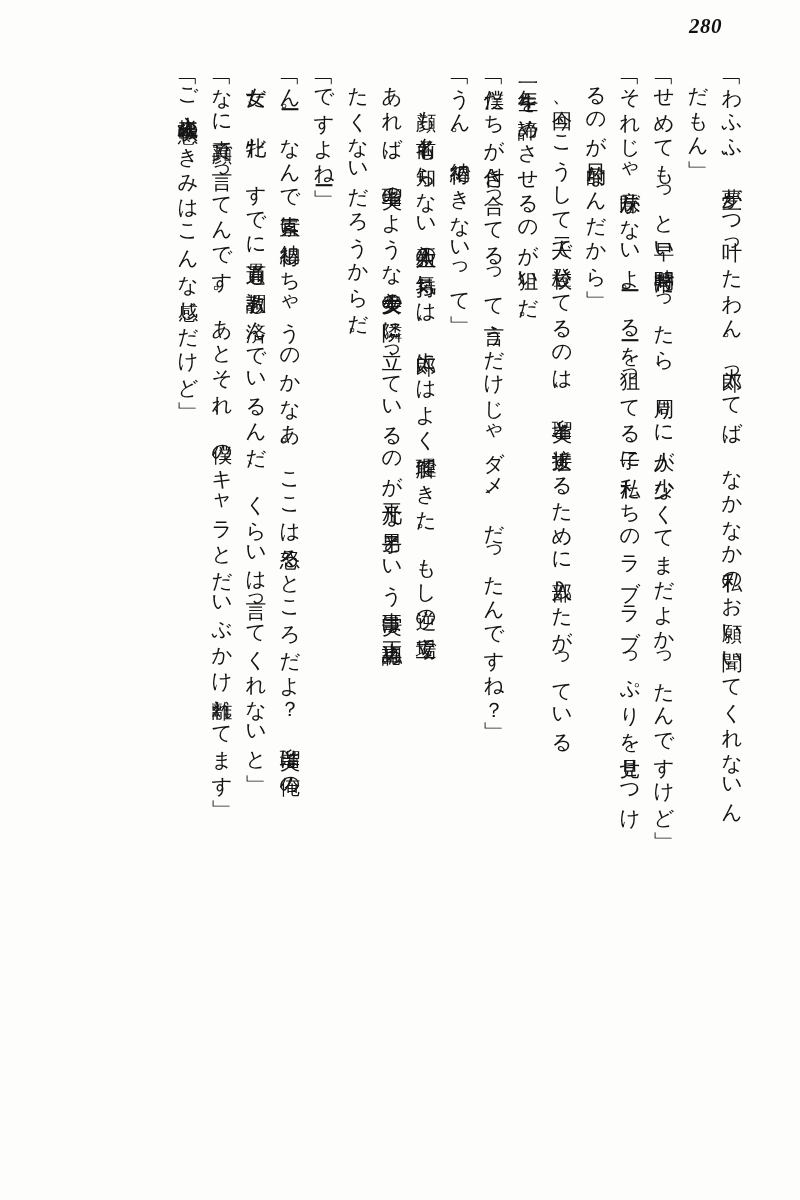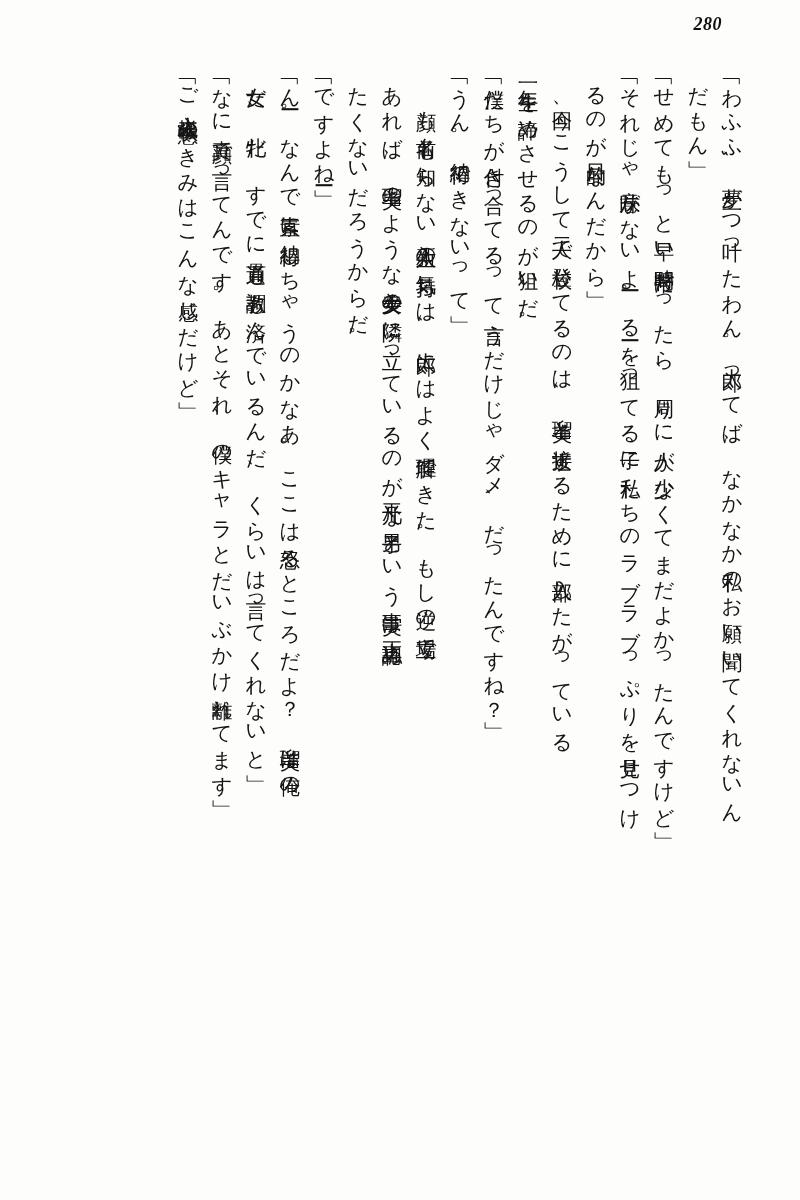--- a/index.html
+++ b/index.html
@@ -20,21 +20,21 @@
     height: 1200px;
     background: #fdfdfc;
     box-sizing: border-box;
   }
   .page-number {
     position: absolute;
     top: 14px;
     right: 78px;
     font-family: "Liberation Serif", "DejaVu Serif", serif;
     font-style: italic;
-    font-size: 18px;
+    font-size: 21px;
     font-weight: 600;
     color: #111;
     letter-spacing: 0.5px;
   }
   .text-body {
     position: absolute;
     top: 72px;
     right: 58px;
     left: 56px;
     bottom: 60px;

